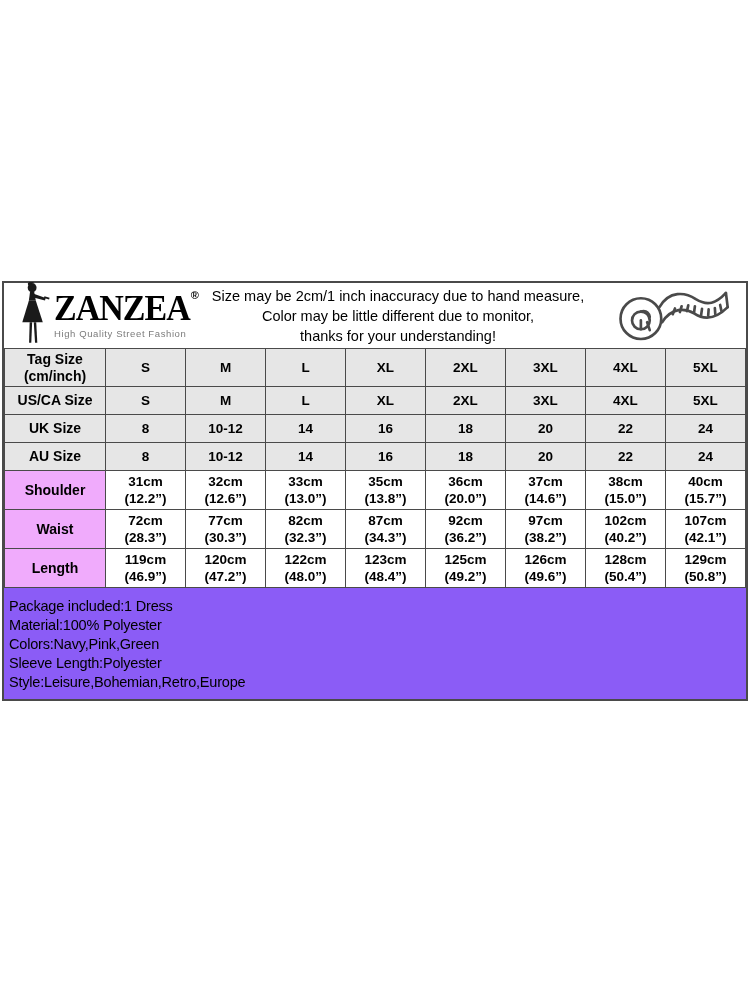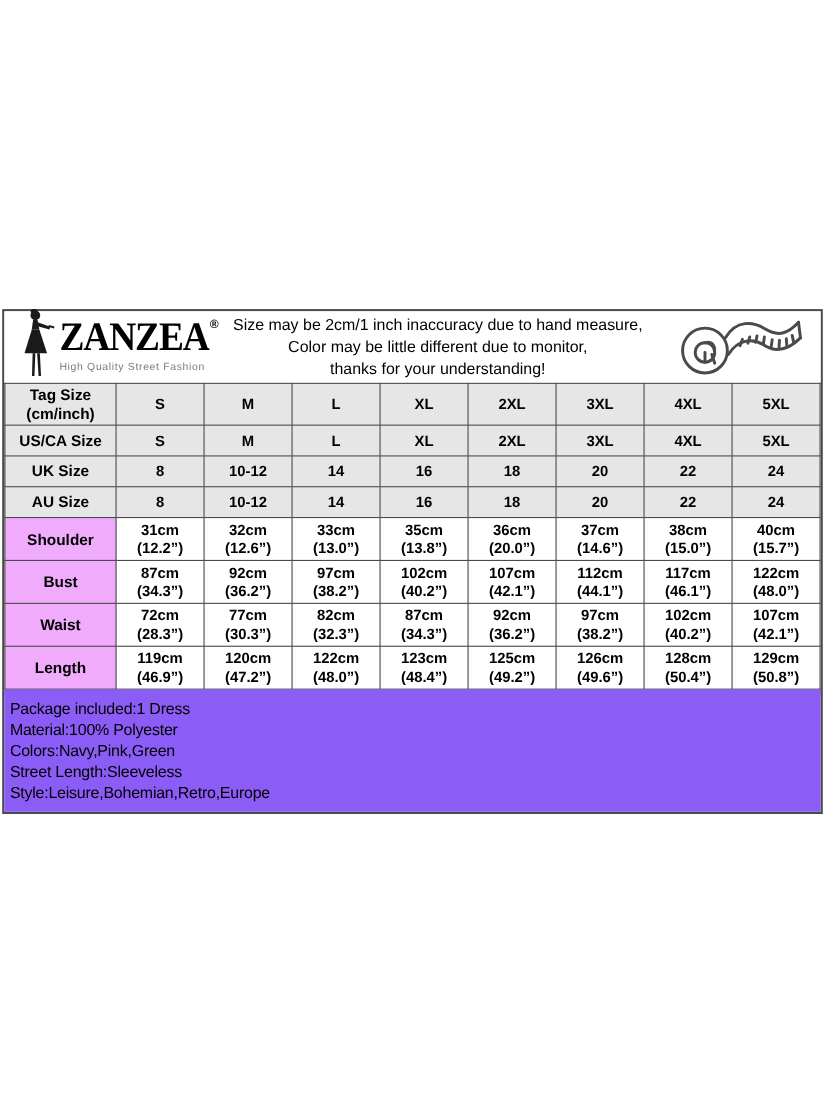--- a/index.html
+++ b/index.html
@@ -190,39 +190,20 @@
         <td>36cm
 (20.0”)</td>
         <td>37cm
 (14.6”)</td>
         <td>38cm
 (15.0”)</td>
         <td>40cm
 (15.7”)</td>
       </tr>
       <tr class="measure r-measure">
-        <td class="row-label">Bust</td>
-        <td>87cm
-(34.3”)</td>
-        <td>92cm
-(36.2”)</td>
-        <td>97cm
-(38.2”)</td>
-        <td>102cm
-(40.2”)</td>
-        <td>107cm
-(42.1”)</td>
-        <td>112cm
-(44.1”)</td>
-        <td>117cm
-(46.1”)</td>
-        <td>122cm
-(48.0”)</td>
-      </tr>
-      <tr class="measure r-measure">
         <td class="row-label">Waist</td>
         <td>72cm
 (28.3”)</td>
         <td>77cm
 (30.3”)</td>
         <td>82cm
 (32.3”)</td>
         <td>87cm
 (34.3”)</td>
         <td>92cm
@@ -253,17 +234,17 @@
         <td>129cm
 (50.8”)</td>
       </tr>
     </tbody>
   </table>
 
   <div class="details">
     <div class="detail-line">Package included:1 Dress</div>
     <div class="detail-line">Material:100% Polyester</div>
     <div class="detail-line">Colors:Navy,Pink,Green</div>
-    <div class="detail-line">Street Length:Sleeveless</div>
+    <div class="detail-line">Sleeve Length:Polyester</div>
     <div class="detail-line">Style:Leisure,Bohemian,Retro,Europe</div>
   </div>
 
 </div>
 
 </body></html>

